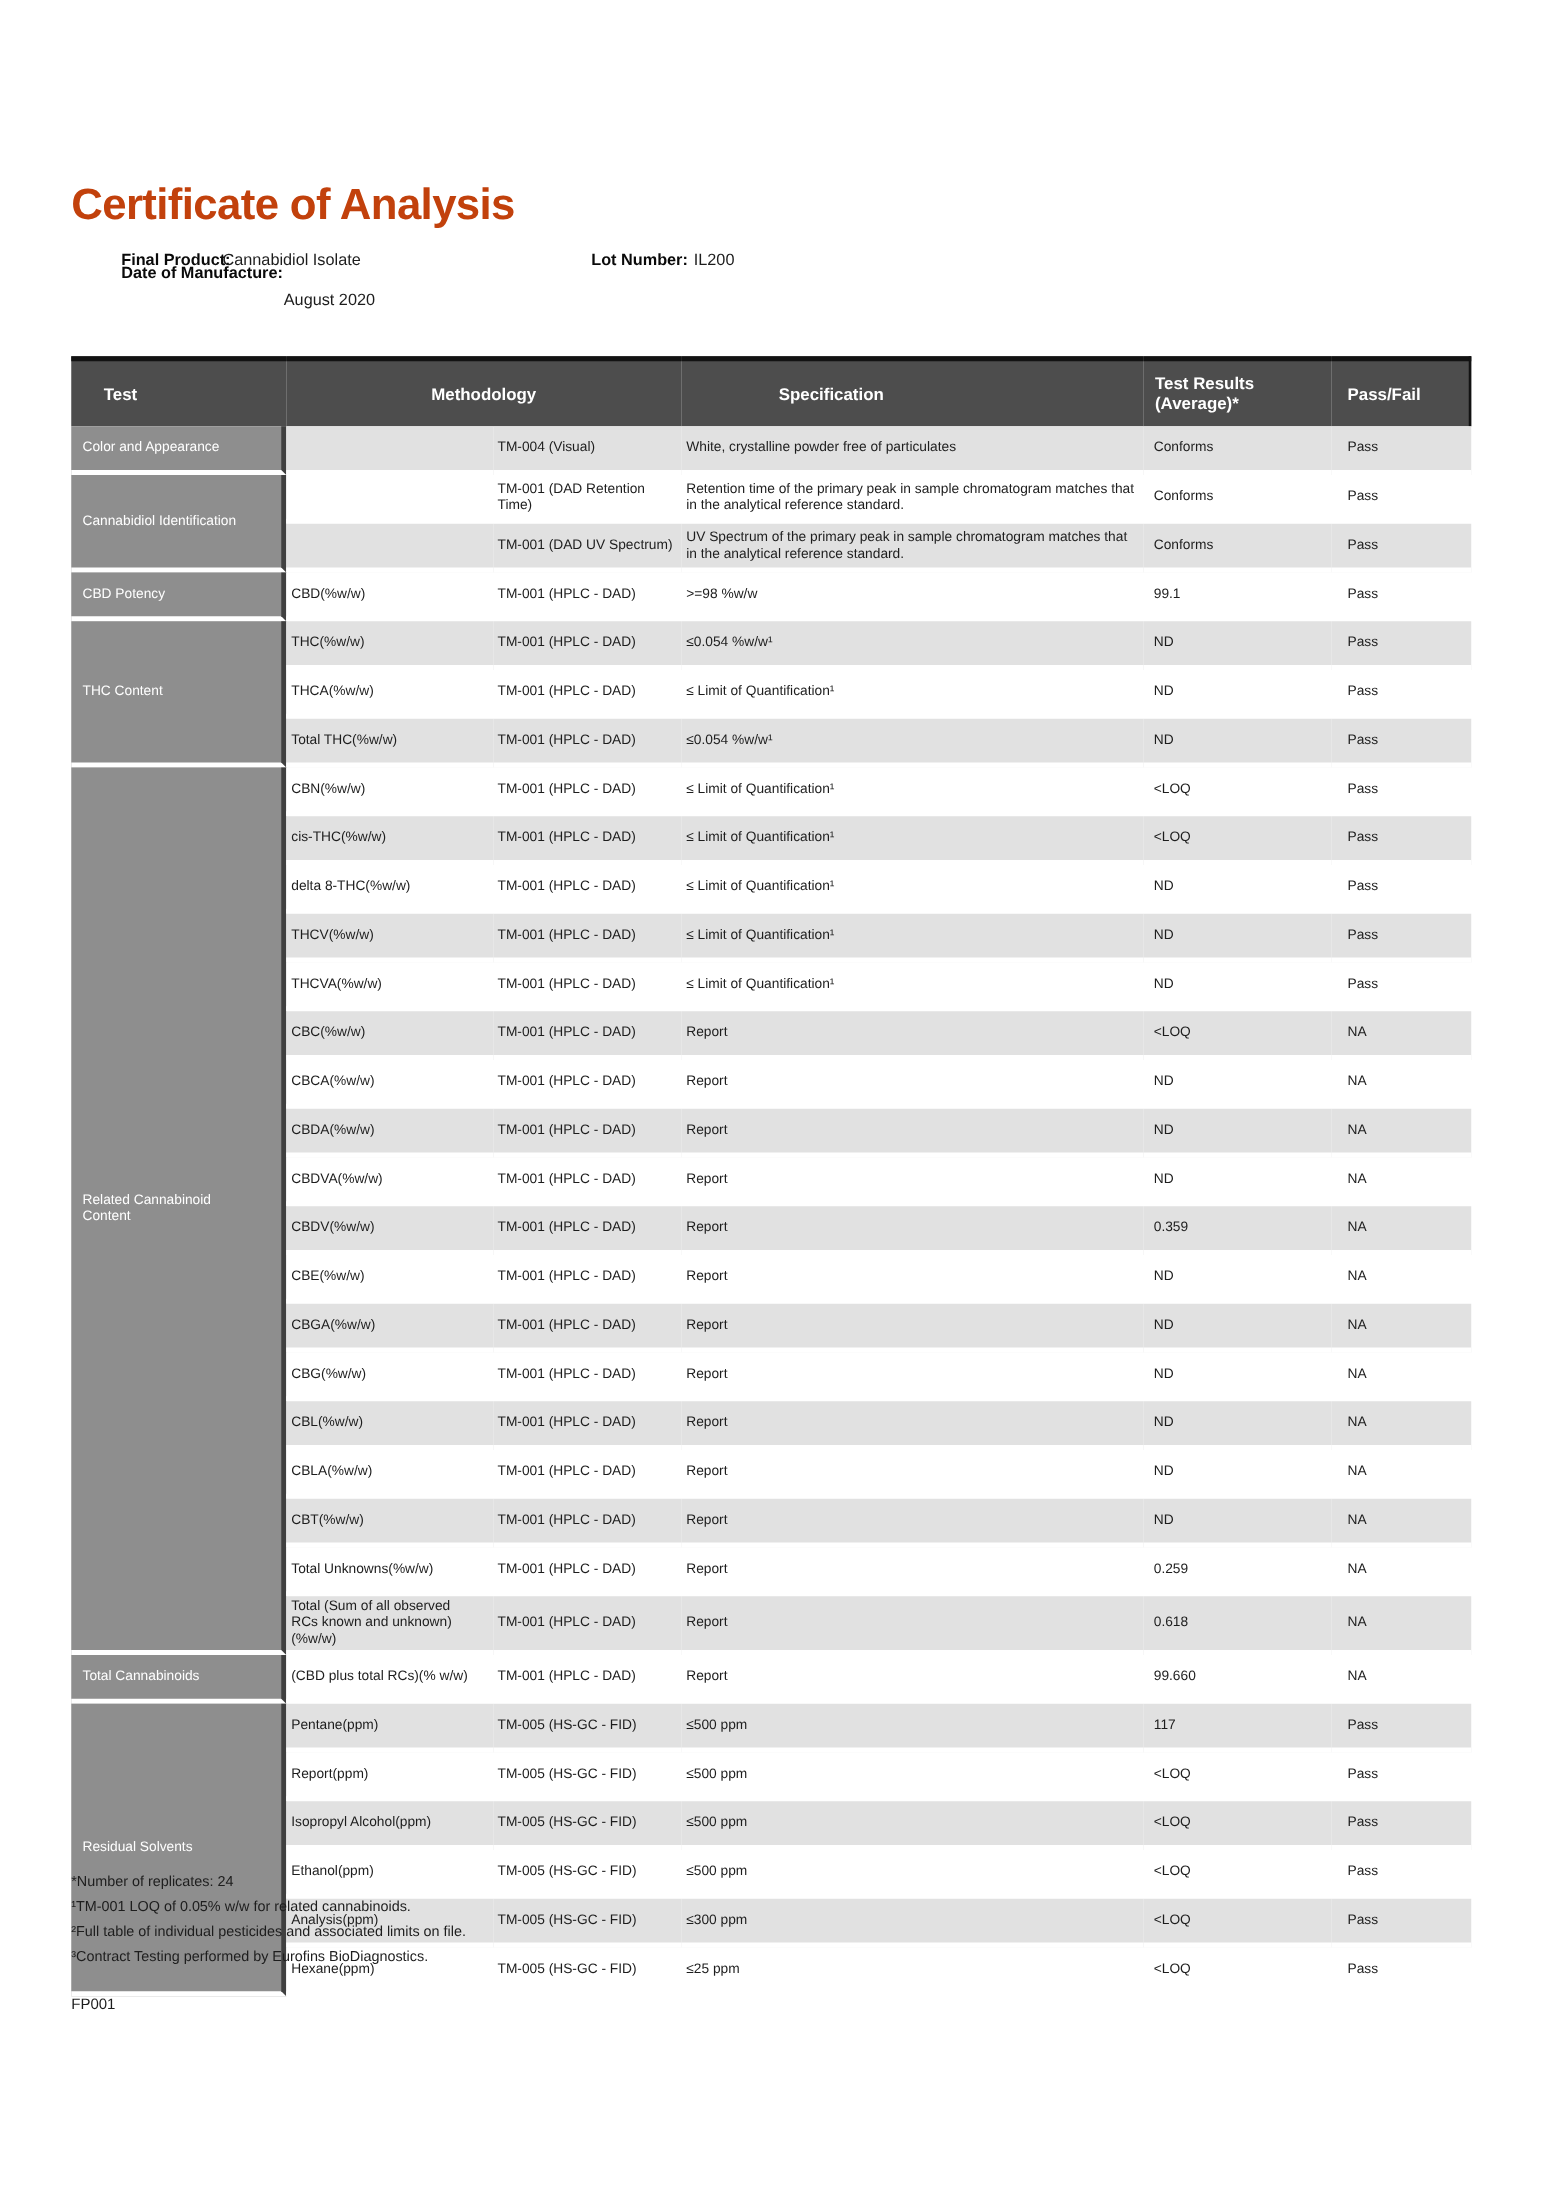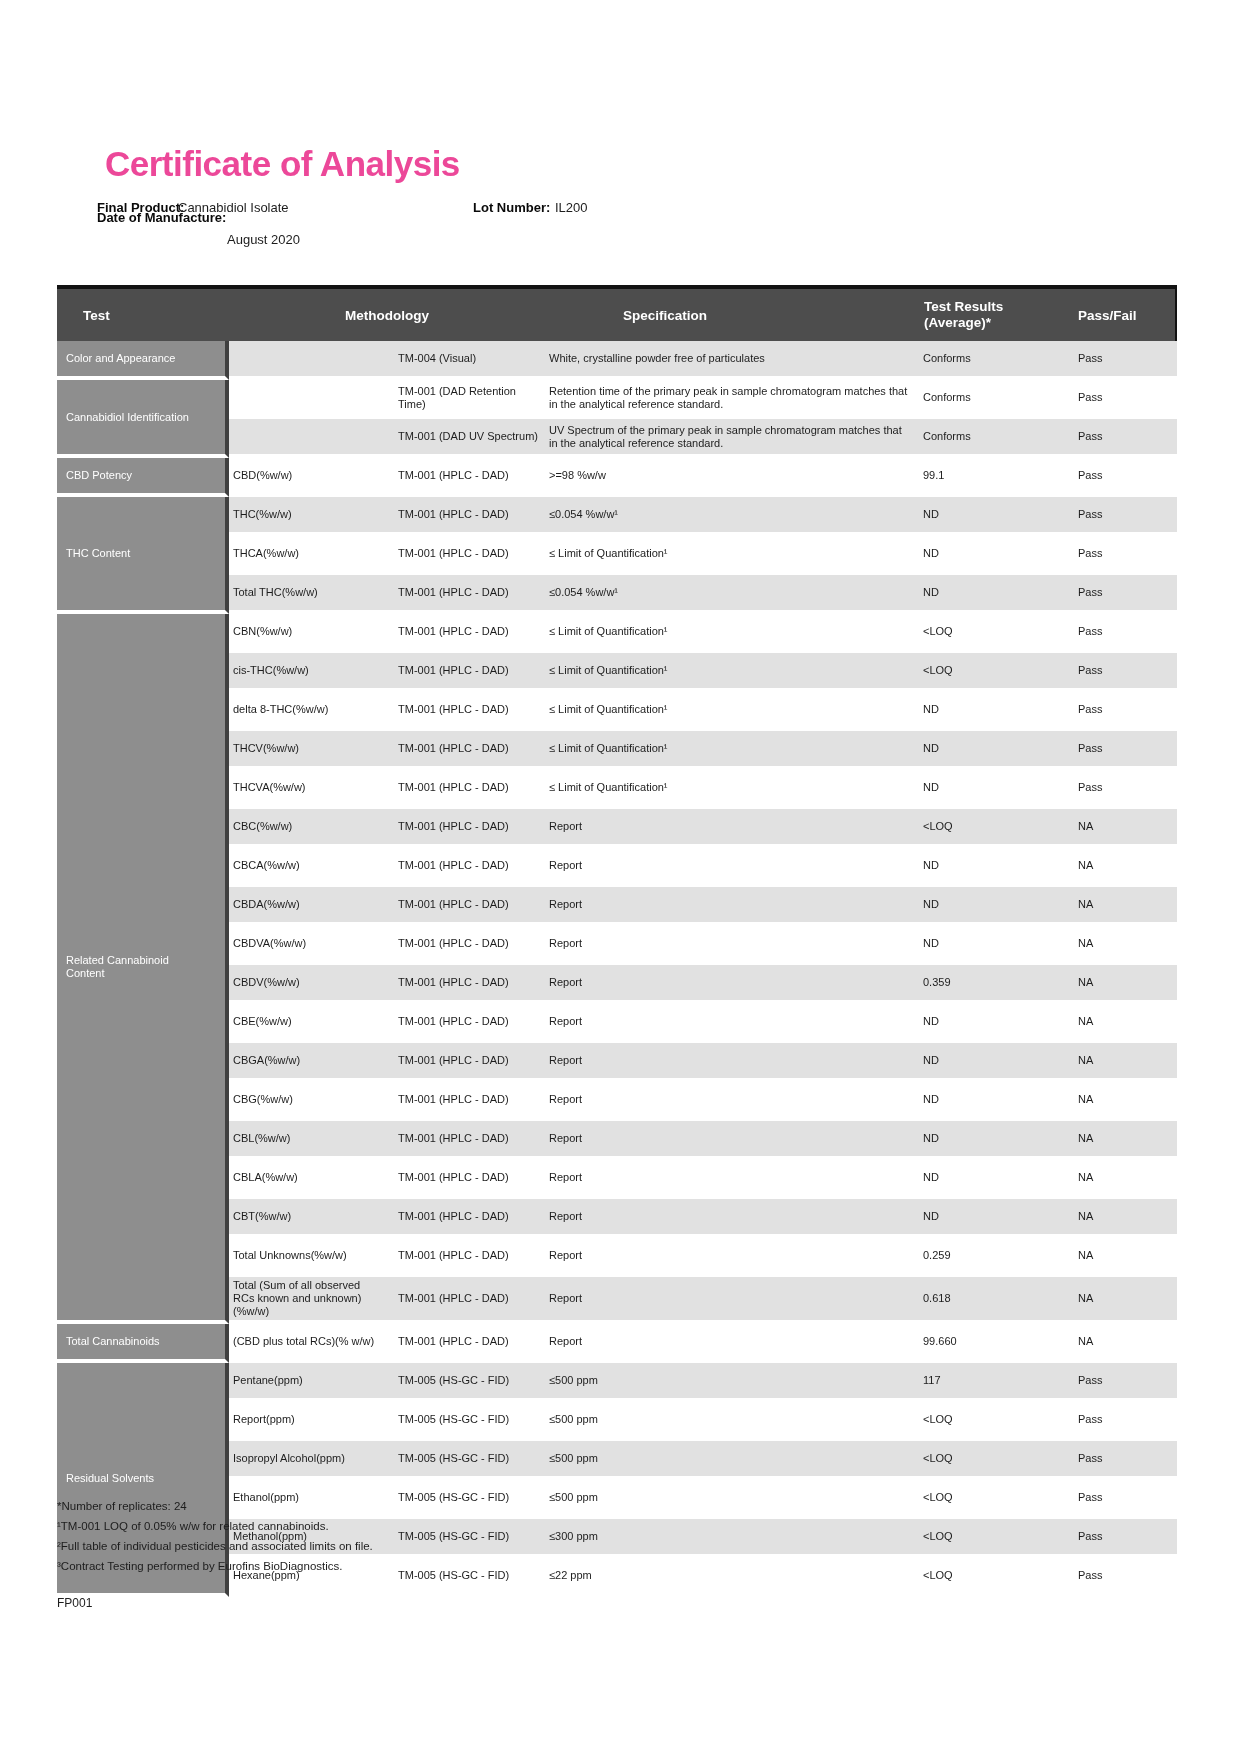--- a/index.html
+++ b/index.html
@@ -7,21 +7,21 @@
     position:relative;
     width:1240px;
     height:1754px;
     background:#ffffff;
     font-family:"Liberation Sans","DejaVu Sans",sans-serif;
     color:#1d1d1d;
     overflow:hidden;
   }
   .doc-title{
     position:absolute;left:57px;top:144px;
-    font-size:35px;font-weight:bold;color:#ec4899;letter-spacing:-0.5px;margin-left:48px;
+    font-size:35px;font-weight:bold;color:#c2410c;letter-spacing:-0.5px;
   }
   .meta-label{position:absolute;font-size:13px;font-weight:bold;color:#0a0a0a;margin-left:40px;}
   .meta-value{position:absolute;font-size:13px;color:#1d1d1d;}
 
   .coa-table{
     position:absolute;left:57px;top:285px;
     width:1120px;
     border-collapse:separate;border-spacing:0;table-layout:fixed;
   }
   col.w-cat{width:172px;} col.w-analyte{width:166px;} col.w-method{width:150px;}
@@ -309,30 +309,30 @@
       <td class="c-pass">Pass</td>
     </tr>
         <tr>
       <td class="c-analyte">Ethanol(ppm)</td>
       <td class="c-method">TM-005 (HS-GC - FID)</td>
       <td class="c-spec">≤500 ppm</td>
       <td class="c-result">&lt;LOQ</td>
       <td class="c-pass">Pass</td>
     </tr>
         <tr class="stripe">
-      <td class="c-analyte">Methanol(ppm)</td>
+      <td class="c-analyte">Analysis(ppm)</td>
       <td class="c-method">TM-005 (HS-GC - FID)</td>
       <td class="c-spec">≤300 ppm</td>
       <td class="c-result">&lt;LOQ</td>
       <td class="c-pass">Pass</td>
     </tr>
         <tr>
       <td class="c-analyte">Hexane(ppm)</td>
       <td class="c-method">TM-005 (HS-GC - FID)</td>
-      <td class="c-spec">≤22 ppm</td>
+      <td class="c-spec">≤25 ppm</td>
       <td class="c-result">&lt;LOQ</td>
       <td class="c-pass">Pass</td>
     </tr>
       </tbody>
   </table>
 
   <div class="footnotes">
     <p>*Number of replicates: 24</p>
     <p>¹TM-001 LOQ of 0.05% w/w for related cannabinoids.</p>
     <p>²Full table of individual pesticides and associated limits on file.</p>

